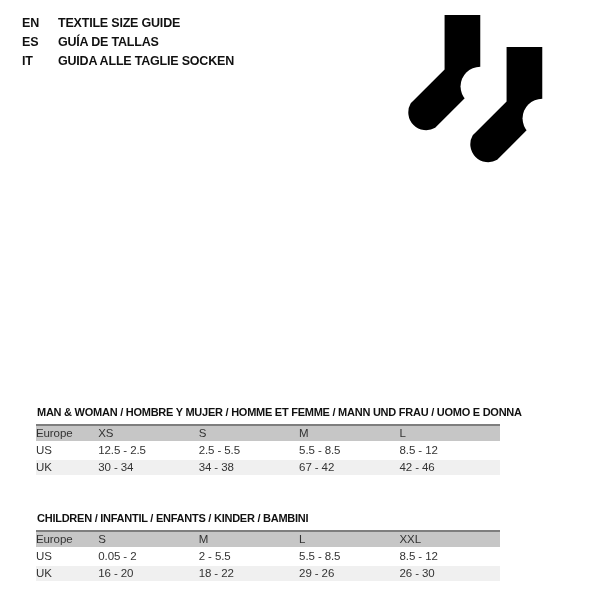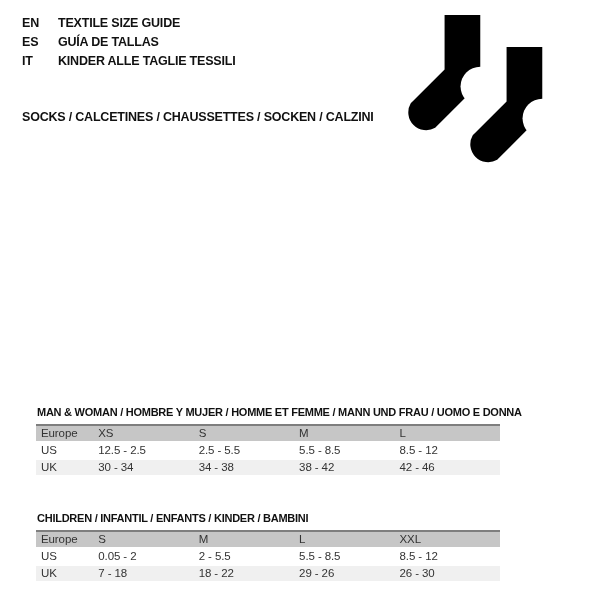--- a/index.html
+++ b/index.html
@@ -63,21 +63,21 @@
   table.size-table col.c-size { width: 100px; }
   .size-table th, .size-table td {
     height: 15px;
     line-height: 15px;
     padding: 0;
     text-align: left;
     font-weight: normal;
     border-bottom: 2px solid #ffffff;
     letter-spacing: -0.1px;
   }
-  .size-table .region-cell { text-align: left; padding-left: 5px; }
+  .size-table .region-cell { text-align: left; }
   .size-table thead th {
     background: #c6c6c6;
     border-top: 2px solid #7e7e7e;
   }
   .size-table tr.row-alt td { background: #f0f0f0; }
 </style>
 </head>
 <body>
 
 <div class="canvas">
@@ -86,25 +86,24 @@
     <div class="lang-row">
       <span class="lang-code">EN</span>
       <span class="lang-label">TEXTILE SIZE GUIDE</span>
     </div>
     <div class="lang-row">
       <span class="lang-code">ES</span>
       <span class="lang-label">GUÍA DE TALLAS</span>
     </div>
     <div class="lang-row">
       <span class="lang-code">IT</span>
-      <span class="lang-label">KINDER ALLE TAGLIE TESSILI</span>
+      <span class="lang-label">GUIDA ALLE TAGLIE SOCKEN</span>
     </div>
   </div>
 
-  <div class="category-line">SOCKS / CALCETINES / CHAUSSETTES / SOCKEN / CALZINI</div>
 
   <svg class="socks-icon" width="155" height="156" viewBox="0 0 165 166" aria-hidden="true">
     <g>
       <path d="M40,0 H78 V72 L30,120 A19,19 0 0 1 4,94 L40,58 Z" fill="#000000"></path>
       <circle cx="78" cy="76" r="21" fill="#ffffff"></circle>
     </g>
     <g transform="translate(66,34)">
       <path d="M40,0 H78 V72 L30,120 A19,19 0 0 1 4,94 L40,58 Z" fill="#ffffff" stroke="#ffffff" stroke-width="9"></path>
       <path d="M40,0 H78 V72 L30,120 A19,19 0 0 1 4,94 L40,58 Z" fill="#000000"></path>
       <circle cx="78" cy="76" r="21" fill="#ffffff"></circle>
@@ -135,21 +134,21 @@
           <td class="region-cell">US</td>
           <td>12.5 - 2.5</td>
           <td>2.5 - 5.5</td>
           <td>5.5 - 8.5</td>
           <td>8.5 - 12</td>
         </tr>
         <tr class="row-alt">
           <td class="region-cell">UK</td>
           <td>30 - 34</td>
           <td>34 - 38</td>
-          <td>38 - 42</td>
+          <td>67 - 42</td>
           <td>42 - 46</td>
         </tr>
       </tbody>
     </table>
   </section>
 
   <section class="size-section children">
     <h2 class="section-title">CHILDREN / INFANTIL / ENFANTS / KINDER / BAMBINI</h2>
     <table class="size-table">
       <colgroup>
@@ -171,21 +170,21 @@
       <tbody>
         <tr>
           <td class="region-cell">US</td>
           <td>0.05 - 2</td>
           <td>2 - 5.5</td>
           <td>5.5 - 8.5</td>
           <td>8.5 - 12</td>
         </tr>
         <tr class="row-alt">
           <td class="region-cell">UK</td>
-          <td>7 - 18</td>
+          <td>16 - 20</td>
           <td>18 - 22</td>
           <td>29 - 26</td>
           <td>26 - 30</td>
         </tr>
       </tbody>
     </table>
   </section>
 
 </div>
 

